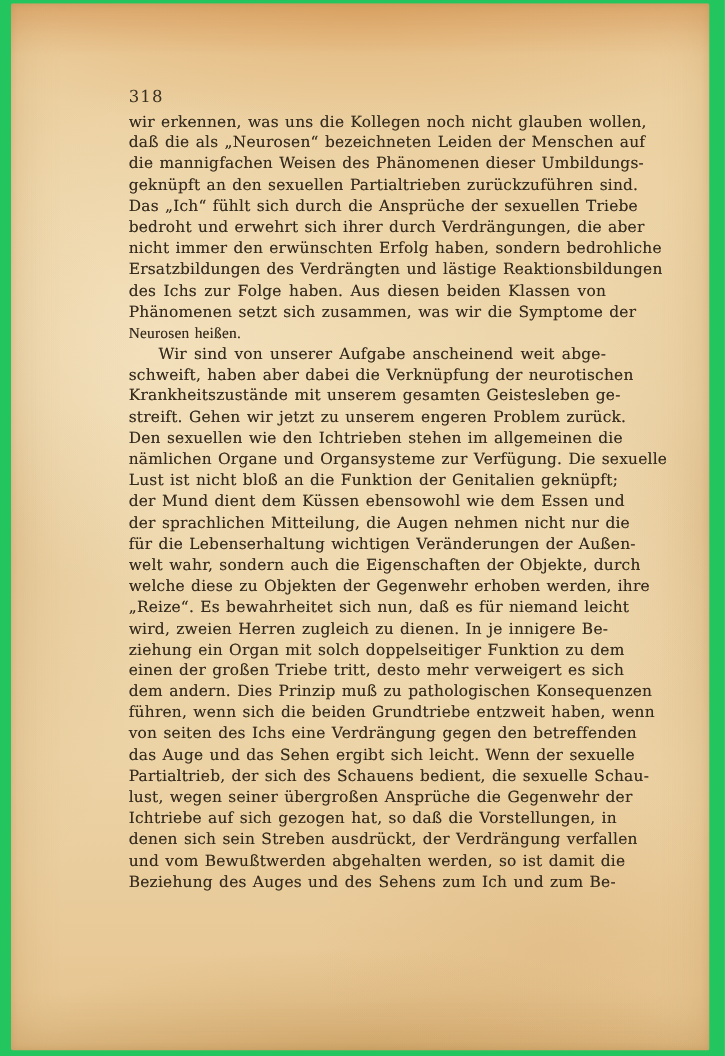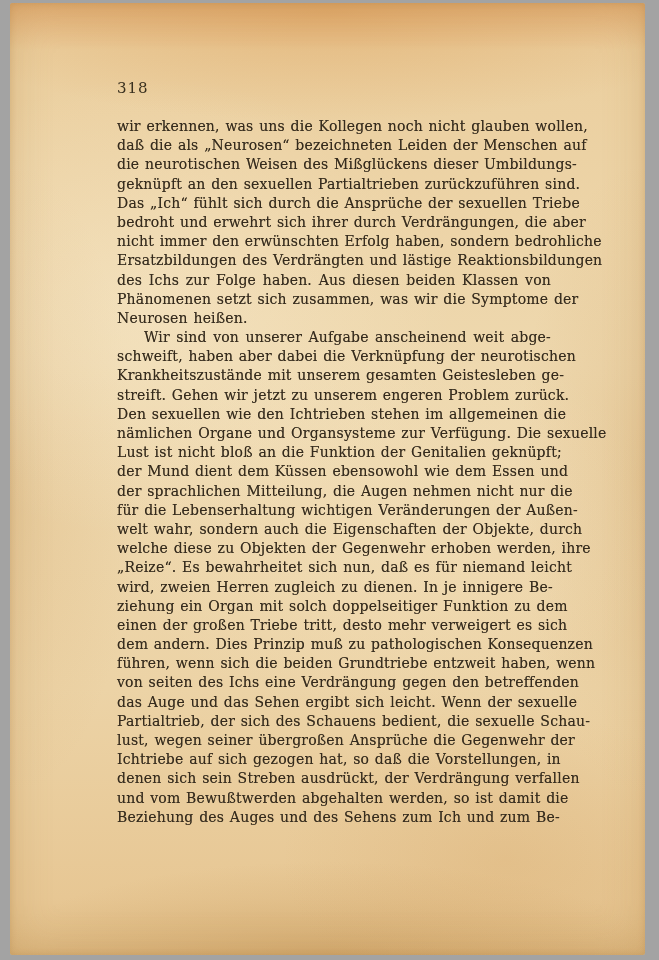--- a/index.html
+++ b/index.html
@@ -8,21 +8,21 @@
     width: 659px;
     height: 960px;
     background: #ffffff;
     overflow: hidden;
     font-family: "DejaVu Serif", "Liberation Serif", serif;
   }
   .scan {
     position: relative;
     width: 659px;
     height: 960px;
-    background: #a3a3a3;
+    background: #22c55e;
   }
   .paper {
     position: absolute;
     left: 10px;
     top: 3px;
     width: 635px;
     height: 952px;
     border-radius: 2px;
     background:
       radial-gradient(ellipse 320px 220px at 78% 90%, rgba(208,156,92,0.22), transparent 70%),
@@ -41,53 +41,54 @@
     position: absolute;
     left: 107px;
     top: 76px;
     font-size: 15px;
     letter-spacing: 1px;
     color: #39301f;
   }
   .text-block {
     position: absolute;
     left: 107px;
-    top: 114px;
+    top: 99px;
     width: 434px;
     color: #352b1d;
     font-size: 14px;
     line-height: 19.2px;
     letter-spacing: 0.2px;
     word-spacing: 1px;
     text-shadow: 0 0 0.5px rgba(53,43,29,0.55);
   }
   .line {
     white-space: nowrap;
     overflow: visible;
     text-align: justify;
     text-align-last: justify;
     height: 19.2px;
   }
   .line.para-end {
     text-align-last: left;
+    font-family: Liberation Serif, serif;
   }
   .line.indent {
     padding-left: 27px;
   }
 </style>
 </head>
 <body>
 
 <div class="scan">
   <div class="paper">
     <div class="page-number">318</div>
     <div class="text-block">
       <div class="line">wir erkennen, was uns die Kollegen noch nicht glauben wollen,</div>
       <div class="line">daß die als „Neurosen“ bezeichneten Leiden der Menschen auf</div>
-      <div class="line">die neurotischen Weisen des Mißglückens dieser Umbildungs-</div>
+      <div class="line">die mannigfachen Weisen des Phänomenen dieser Umbildungs-</div>
       <div class="line">geknüpft an den sexuellen Partialtrieben zurückzuführen sind.</div>
       <div class="line">Das „Ich“ fühlt sich durch die Ansprüche der sexuellen Triebe</div>
       <div class="line">bedroht und erwehrt sich ihrer durch Verdrängungen, die aber</div>
       <div class="line">nicht immer den erwünschten Erfolg haben, sondern bedrohliche</div>
       <div class="line">Ersatzbildungen des Verdrängten und lästige Reaktionsbildungen</div>
       <div class="line">des Ichs zur Folge haben. Aus diesen beiden Klassen von</div>
       <div class="line">Phänomenen setzt sich zusammen, was wir die Symptome der</div>
       <div class="line para-end">Neurosen heißen.</div>
       <div class="line indent">Wir sind von unserer Aufgabe anscheinend weit abge-</div>
       <div class="line">schweift, haben aber dabei die Verknüpfung der neurotischen</div>

